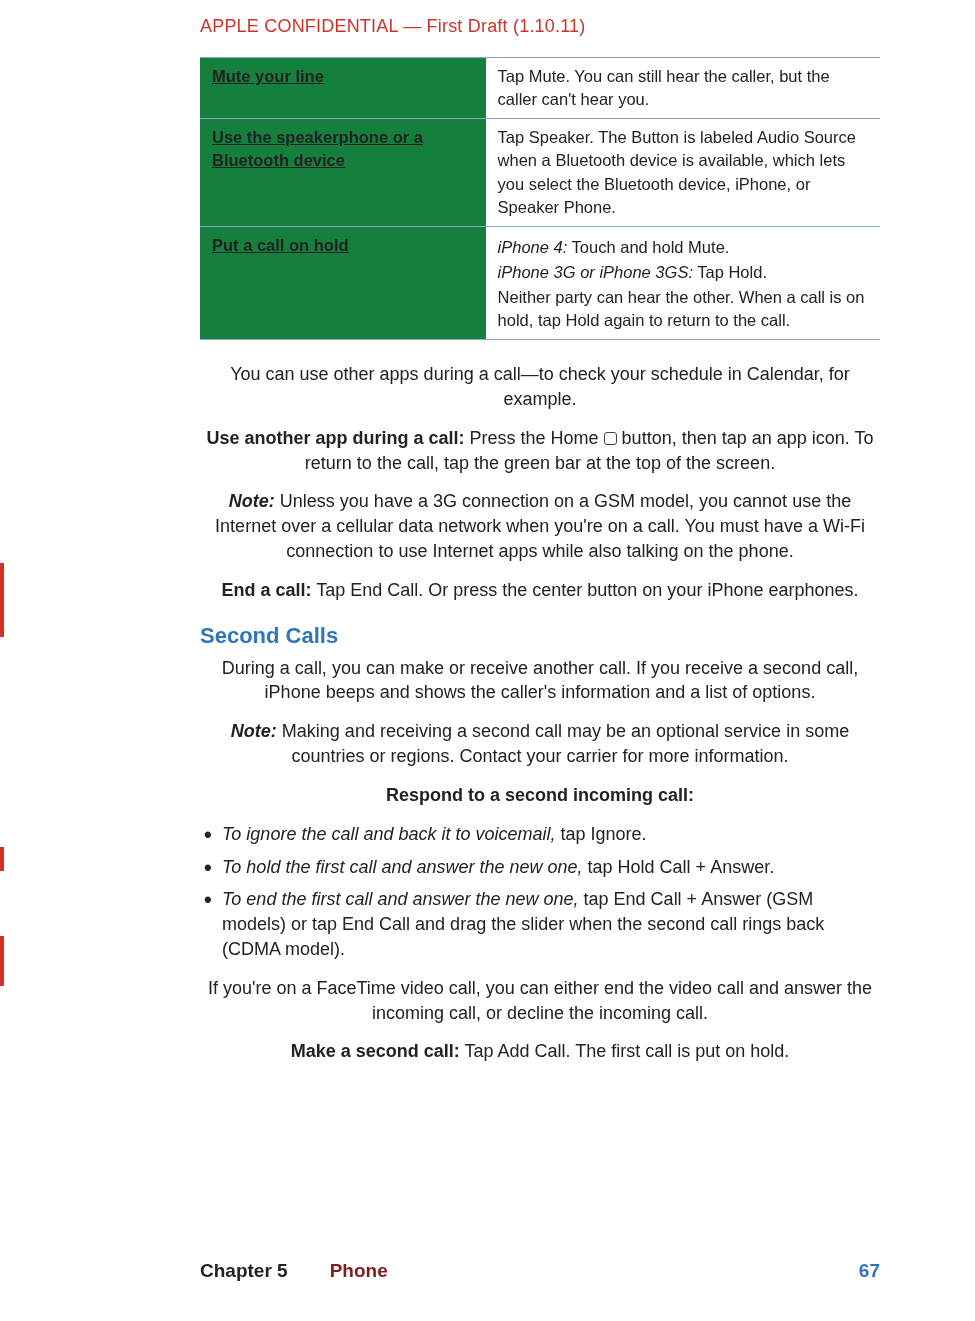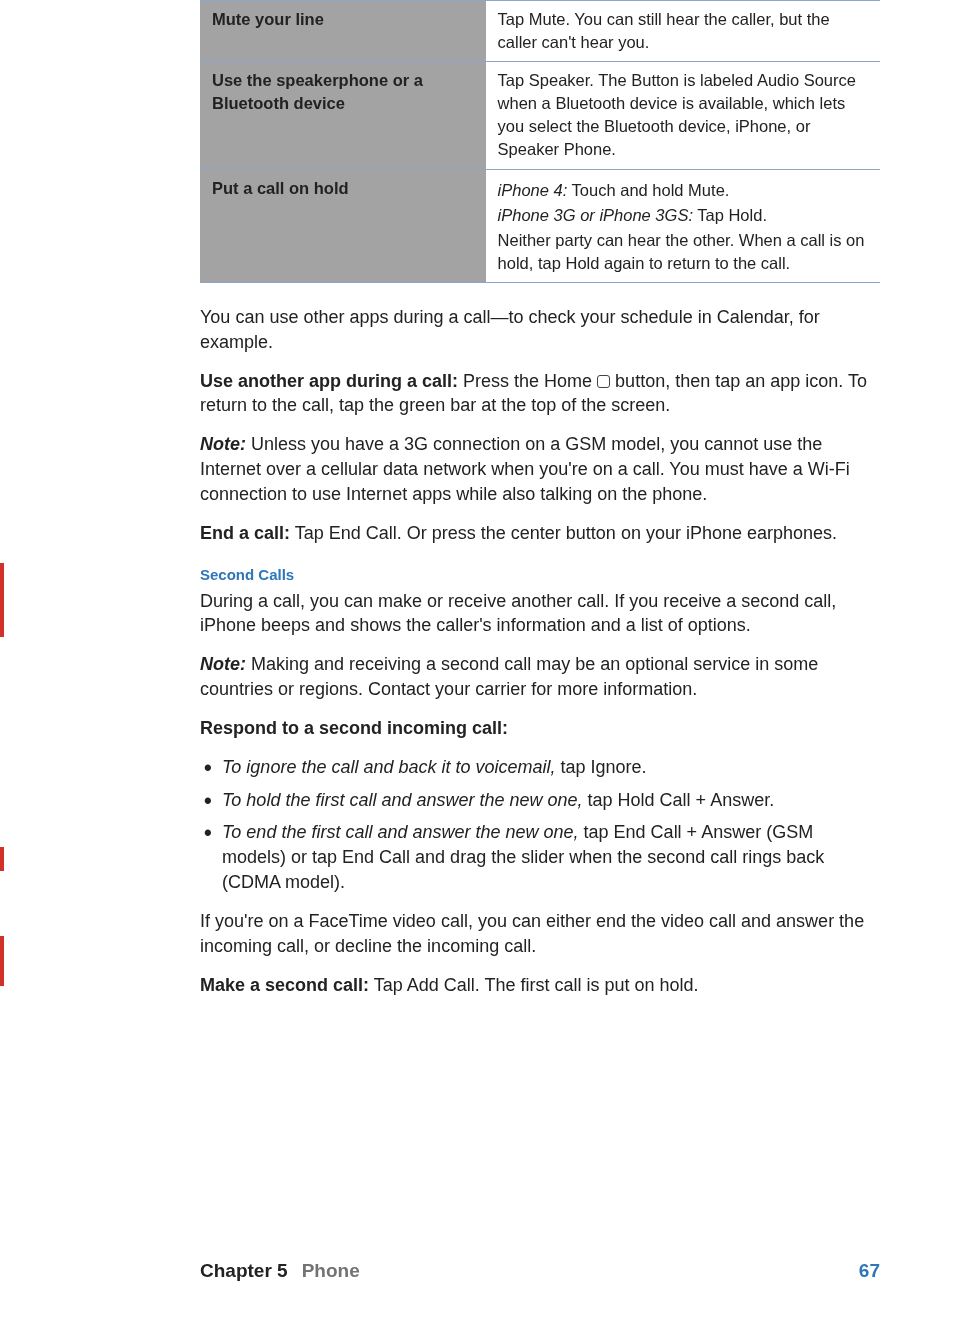--- a/index.html
+++ b/index.html
@@ -32,33 +32,34 @@
       padding: 7px 10px 7px 12px;
       vertical-align: top;
       border-top: 1px solid #8aa7c7;
     }
     table.info tr:last-child td {
       border-bottom: 1px solid #8aa7c7;
     }
     table.info td.left {
       width: 42%;
       font-weight: 600;
-      background: #a3a3a3;
+      background: #15803d;
+      text-decoration: underline;
     }
     table.info td.right {
       width: 58%;
     }
     .body-text { margin-top: 22px; }
-    .body-text p { margin-bottom: 14px; font-size: 18px; line-height: 1.38; }
+    .body-text p { margin-bottom: 14px; font-size: 18px; line-height: 1.38; text-align: center; }
     .bold { font-weight: 700; }
     .italic { font-style: italic; }
     .section-h {
       color: #2e76b9;
       font-weight: 700;
-      font-size: 15px;
+      font-size: 22px;
       margin-top: 18px;
       margin-bottom: 4px;
     }
     ul.bullets {
       list-style: none;
       padding: 0;
       margin: 4px 0 14px 0;
     }
     ul.bullets li {
       position: relative;
@@ -97,32 +98,33 @@
       justify-content: space-between;
       font-size: 19px;
       border: none;
     }
     .footer .fl {
       display: flex;
       gap: 14px;
       align-items: center;
     }
     .footer .chap { font-weight: 700; }
-    .footer .name { color: #737373; font-weight: 600; }
+    .footer .name { color: #7f1d1d; font-weight: 600; margin-left: 28px; }
     .footer .pg { color: #2e76b9; font-weight: 700; }
     .row-note { display: block; margin-top: 2px; }
   </style>
 </head>
 <body>
 
 <div class="change-bar" style="top:563px;height:74px"></div>
 <div class="change-bar" style="top:847px;height:24px"></div>
 <div class="change-bar" style="top:936px;height:50px"></div>
 
 <div class="page">
+  <div class="header-label">APPLE CONFIDENTIAL — First Draft (1.10.11)</div>
 
   <table class="info">
     <tbody id="tbody">
         <tr>
           <td class="left">Mute your line</td>
           <td class="right">Tap Mute. You can still hear the caller, but the caller can't hear you.</td>
         </tr>
         <tr>
           <td class="left">Use the speakerphone or a Bluetooth device</td>
           <td class="right">Tap Speaker. The Button is labeled Audio Source when a Bluetooth device is available, which lets you select the Bluetooth device, iPhone, or Speaker Phone.</td>

